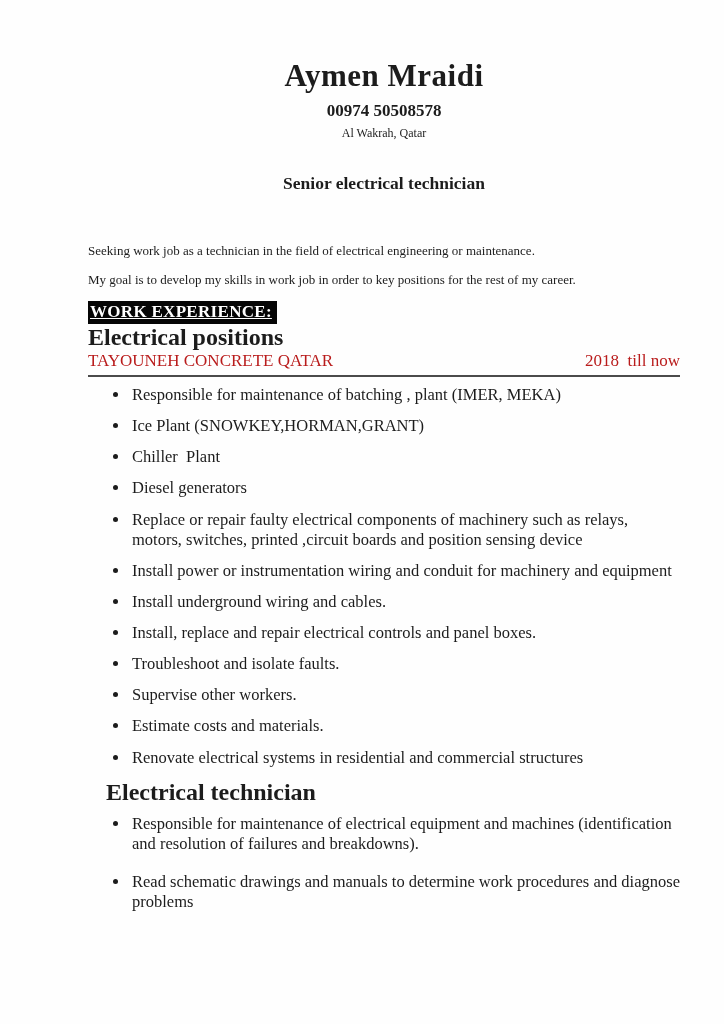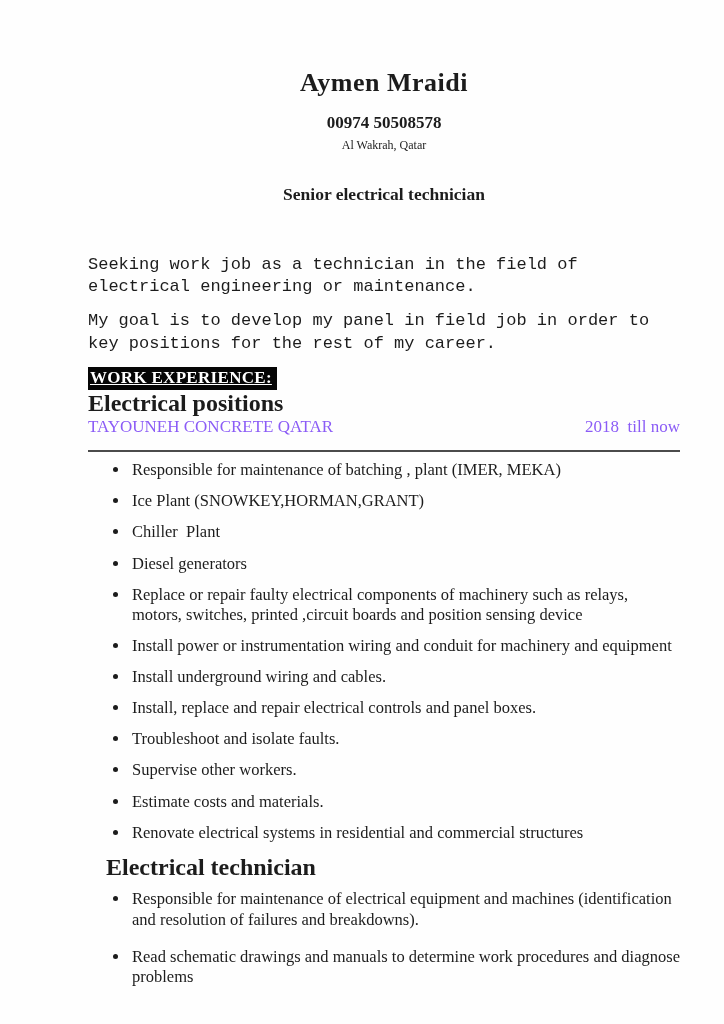--- a/index.html
+++ b/index.html
@@ -16,22 +16,22 @@
     color: #1c1c1c;
     overflow: hidden;
     box-sizing: border-box;
     padding: 54px 44px 0 88px;
   }
   .contact {
     text-align: center;
     line-height: 1.3;
   }
   .candidate-name {
-    margin: 12px;
-    font-size: 26px;
+    margin: 2px;
+    font-size: 31px;
     font-weight: bold;
     letter-spacing: 0.5px;
   }
   .phone {
     font-size: 17px;
     font-weight: bold;
     margin-top: 4px;
     text-align: center;
   }
   .email-row { margin-top: 6px; }
@@ -56,41 +56,40 @@
     background: #050505;
     color: #ffffff;
     font-size: 17px;
     font-weight: bold;
     text-decoration: underline;
     padding: 1px 5px 2px 2px;
     letter-spacing: 0.3px;
   }
   .objective-section { margin-top: 48px; }
   .objective-paragraph {
-    font-size: 17px;
+    font-size: 13px;
     line-height: 1.3;
     margin: 12px 0 0 0;
-    font-family: Liberation Mono, monospace;
   }
   .experience-section { margin-top: 12px; }
   .job-title-lg {
     margin: 0;
     font-size: 24px;
     font-weight: bold;
     line-height: 1.15;
   }
   .job-title-indent { margin-left: 18px; }
   .company-line {
     display: flex;
     justify-content: space-between;
     align-items: baseline;
     font-size: 17px;
     border-bottom: 2px solid #4b4b4b;
-    padding-bottom: 13px;
-    color: #8b5cf6;
+    padding-bottom: 4px;
+    color: #b91c1c;
   }
   .company-name { white-space: pre; }
   .job-dates { white-space: pre; }
   .duties {
     margin: 8px 0 0 0;
     padding-left: 42px;
     list-style: disc;
   }
   .duties li {
     font-size: 16.5px;
@@ -108,21 +107,21 @@
 
   <header class="contact">
     <h1 class="candidate-name">Aymen Mraidi</h1>
     <div class="phone">00974 50508578</div>
     <div class="location">Al Wakrah, Qatar</div>
     <div class="headline">Senior electrical technician</div>
   </header>
 
   <section class="section objective-section">
     <p class="objective-paragraph">Seeking work job as a technician in the field of electrical engineering or maintenance.</p>
-    <p class="objective-paragraph">My goal is to develop my panel in field job in order to key positions for the rest of my career.</p>
+    <p class="objective-paragraph">My goal is to develop my skills in work job in order to key positions for the rest of my career.</p>
   </section>
 
   <section class="section experience-section">
     <span class="section-heading">WORK EXPERIENCE:</span>
 
     <div class="job">
       <h2 class="job-title-lg">Electrical positions</h2>
       <div class="company-line">
         <span class="company-name">TAYOUNEH CONCRETE QATAR</span>
         <span class="job-dates">2018  till now</span>

